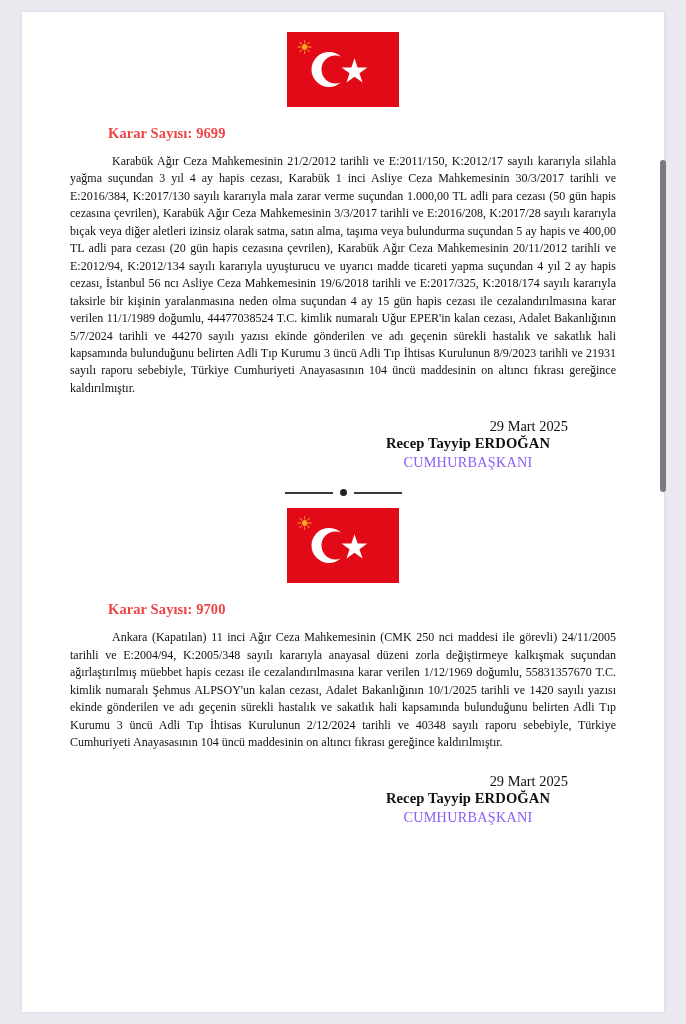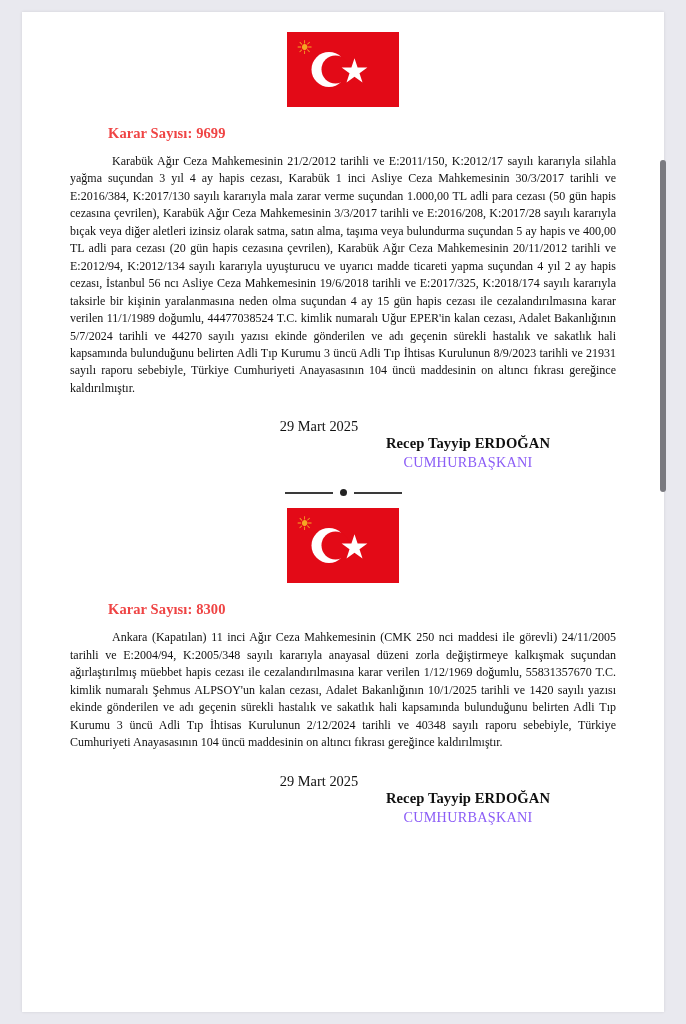--- a/index.html
+++ b/index.html
@@ -76,21 +76,21 @@
     font-size: 12px;
     line-height: 1.455;
     color: #111;
     text-align: justify;
     text-indent: 42px;
     hyphens: none;
   }
 
   .date-line {
     margin-top: 21px;
-    text-align: center;
+    text-align: right;
     font-size: 14.4px;
     color: #111;
     padding-right: 48px;
   }
 
   .signature {
     text-align: center;
     padding-left: 250px;
   }
   .sig-name {
@@ -192,21 +192,21 @@
           <svg width="112" height="75" viewBox="0 0 112 75" aria-hidden="true">
             <rect x="0" y="0" width="112" height="75" fill="#e30a17"></rect>
             <circle cx="42" cy="37.5" r="17.5" fill="#ffffff"></circle>
             <circle cx="48.5" cy="37.5" r="14" fill="#e30a17"></circle>
             <polygon fill="#ffffff" points="67.5,26.2 70.6,35.5 80.4,35.5 72.5,41.2 75.5,50.5 67.5,44.8 59.5,50.5 62.5,41.2 54.6,35.5 64.4,35.5"></polygon>
           </svg>
           <span class="sunburst">☀</span>
         </span>
       </div>
 
-      <div class="karar-no">Karar Sayısı: 8300</div>
+      <div class="karar-no">Karar Sayısı: 9700</div>
 
       <div class="body-text">Ankara (Kapatılan) 11 inci Ağır Ceza Mahkemesinin (CMK 250 nci maddesi ile görevli) 24/11/2005 tarihli ve E:2004/94, K:2005/348 sayılı kararıyla anayasal düzeni zorla değiştirmeye kalkışmak suçundan ağırlaştırılmış müebbet hapis cezası ile cezalandırılmasına karar verilen 1/12/1969 doğumlu, 55831357670 T.C. kimlik numaralı Şehmus ALPSOY'un kalan cezası, Adalet Bakanlığının 10/1/2025 tarihli ve 1420 sayılı yazısı ekinde gönderilen ve adı geçenin sürekli hastalık ve sakatlık hali kapsamında bulunduğunu belirten Adli Tıp Kurumu 3 üncü Adli Tıp İhtisas Kurulunun 2/12/2024 tarihli ve 40348 sayılı raporu sebebiyle, Türkiye Cumhuriyeti Anayasasının 104 üncü maddesinin on altıncı fıkrası gereğince kaldırılmıştır.</div>
 
       <div class="date-line">29 Mart 2025</div>
 
       <div class="signature">
         <div class="sig-name">Recep Tayyip ERDOĞAN</div>
         <div class="sig-title">CUMHURBAŞKANI</div>
       </div>
 

